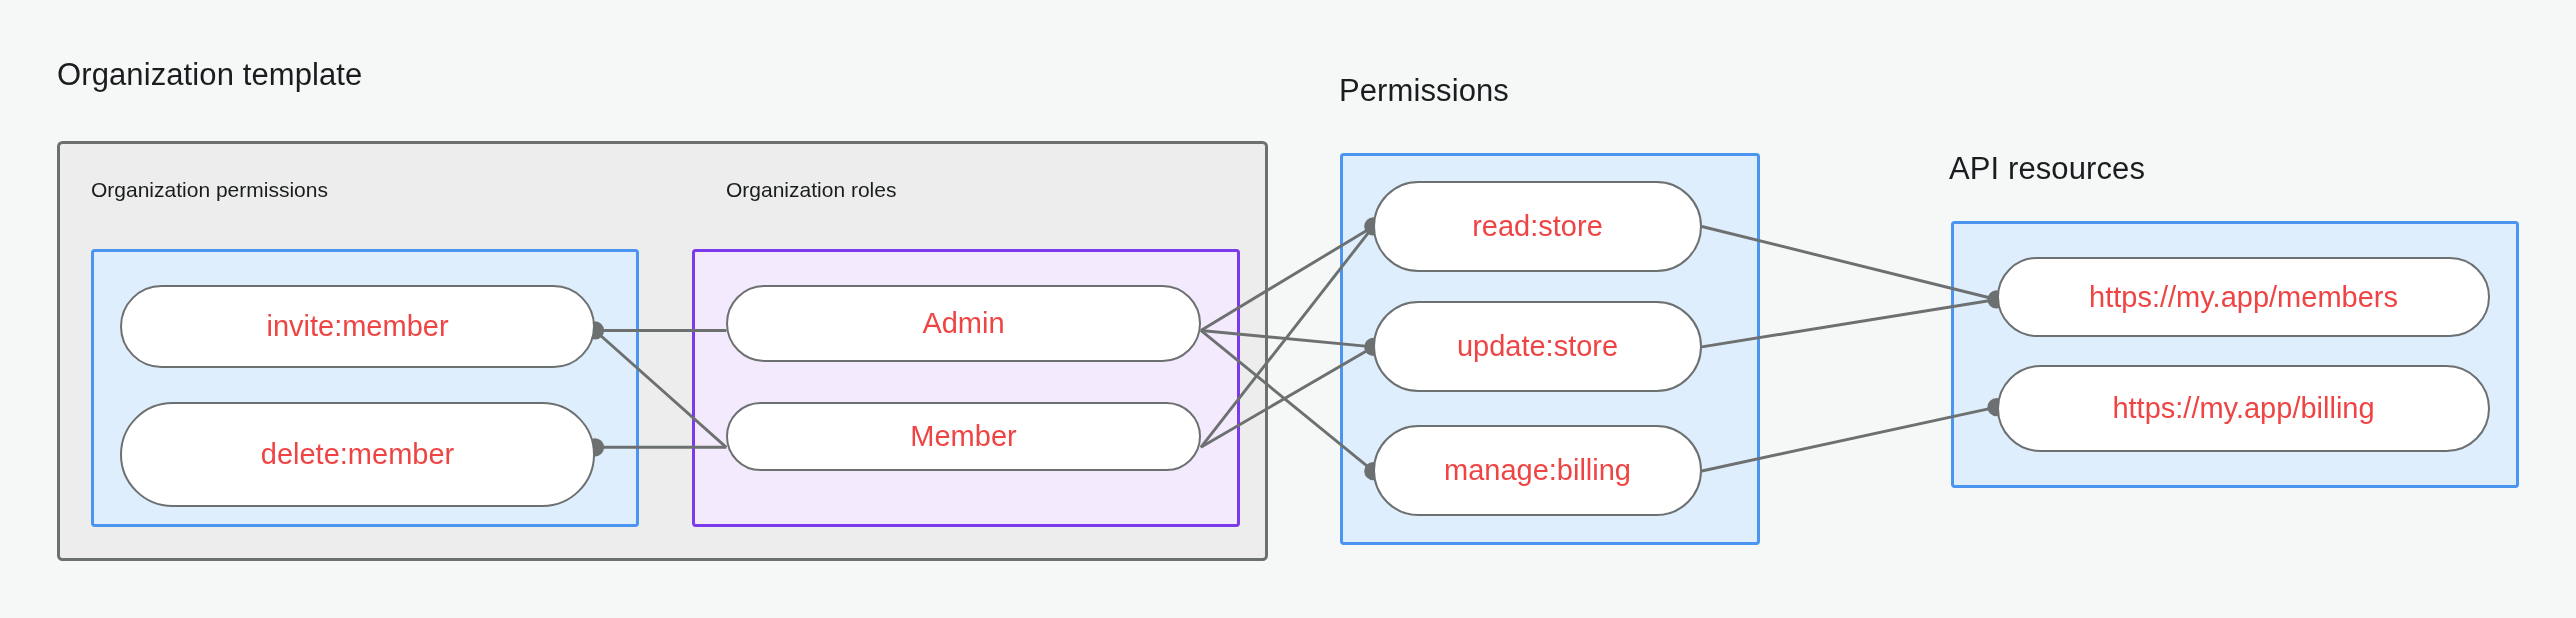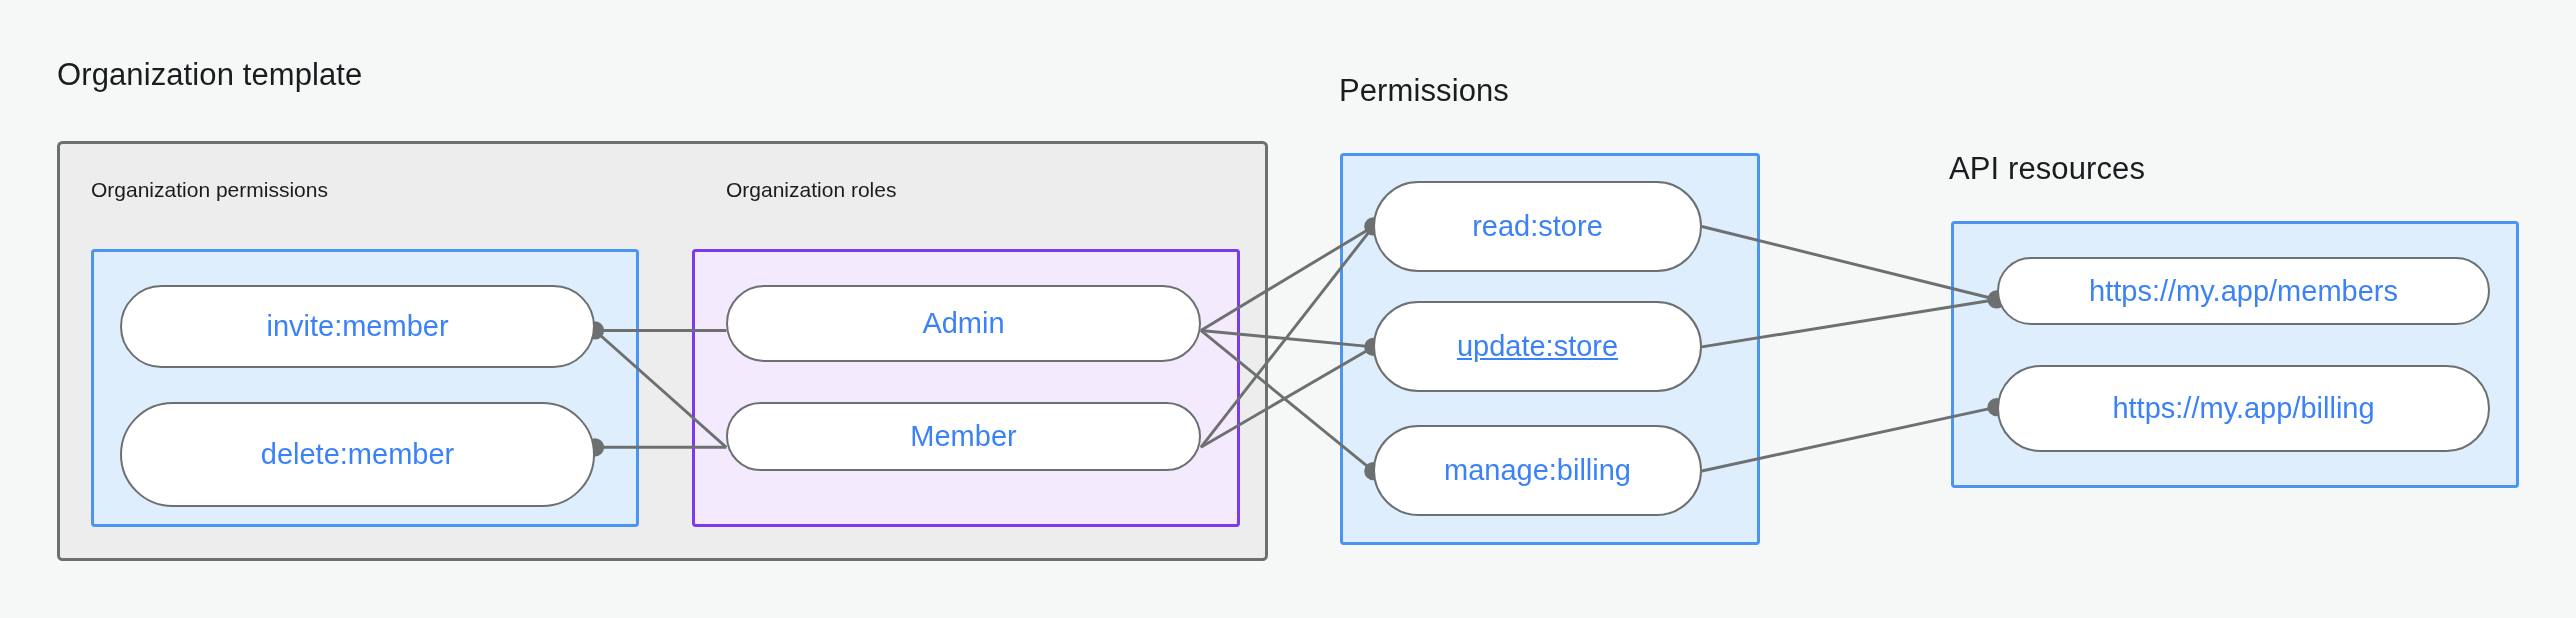--- a/index.html
+++ b/index.html
@@ -86,40 +86,40 @@
   .node {
     position: absolute;
     box-sizing: border-box;
     background: #ffffff;
     border: 2.7px solid #6d7070;
     border-radius: 55px;
     display: flex;
     align-items: center;
     justify-content: center;
     font-size: 29px;
-    color: #3b82f6;
+    color: #ef4444;
     white-space: nowrap;
     z-index: 4;
   }
 
   
   #node-invite-member { left: 120px; top: 285px; width: 475px; height: 83px; }
   #node-delete-member { left: 120px; top: 402px; width: 475px; height: 105px; }
 
   
   #node-role-admin  { left: 726px; top: 285px; width: 475px; height: 77px; }
   #node-role-member { left: 726px; top: 402px; width: 475px; height: 69px; }
 
   
   #node-read-store     { left: 1373px; top: 181px; width: 329px; height: 91px; }
-  #node-update-store   { left: 1373px; top: 301px; width: 329px; height: 91px; text-decoration: underline; }
+  #node-update-store   { left: 1373px; top: 301px; width: 329px; height: 91px; }
   #node-manage-billing { left: 1373px; top: 425px; width: 329px; height: 91px; }
 
   
-  #node-members-url { left: 1997px; top: 257px; width: 493px; height: 68px; }
+  #node-members-url { left: 1997px; top: 257px; width: 493px; height: 80px; }
   #node-billing-url { left: 1997px; top: 365px; width: 493px; height: 87px; }
 
   .edge-line {
     stroke: #6d7070;
     stroke-width: 3.2;
     fill: none;
   }
   .edge-dot {
     fill: #6d7070;
   }

